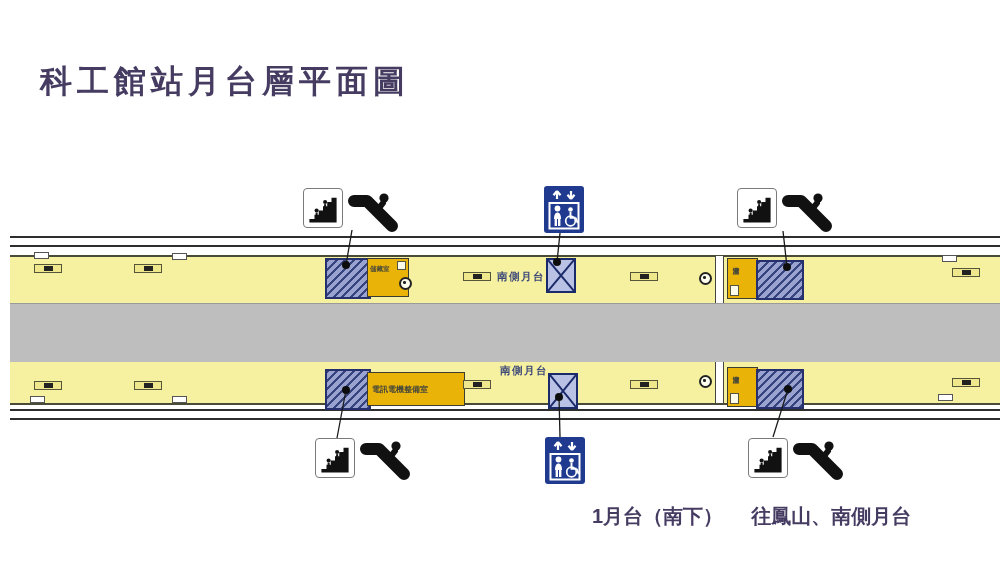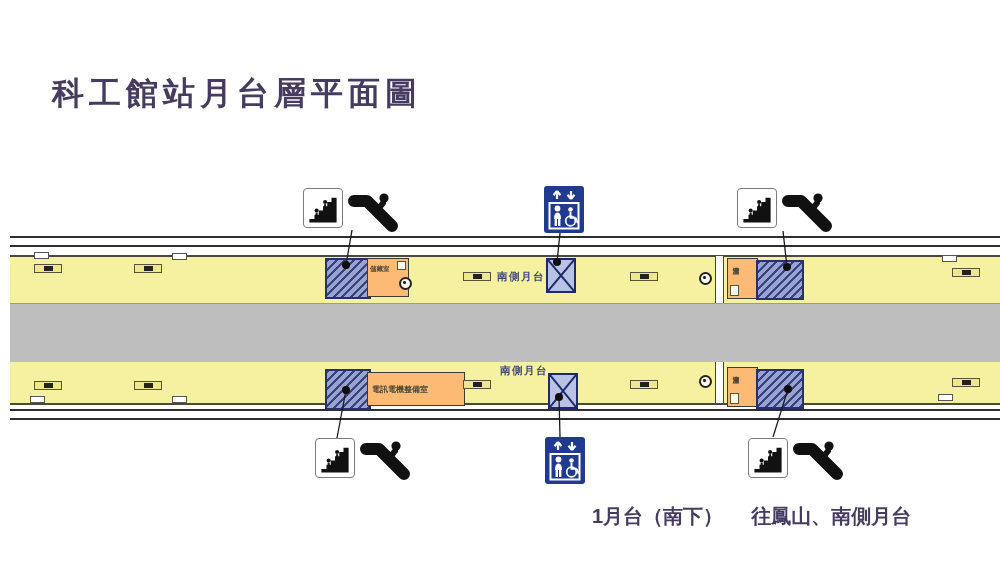--- a/index.html
+++ b/index.html
@@ -1,18 +1,18 @@
 <!DOCTYPE html>
 <html><head>
 <meta charset="utf-8">
 <style>
   html,body{margin:0;padding:0;background:#fff;}
   .canvas{position:relative;width:1000px;height:565px;background:#ffffff;overflow:hidden;
           font-family:"Liberation Sans","DejaVu Sans",sans-serif;}
-  .title{position:absolute;left:36px;top:56px;margin:16px;font-size:32px;font-weight:bold;
+  .title{position:absolute;left:36px;top:56px;margin:4px;font-size:32px;font-weight:bold;
          color:#463C62;letter-spacing:5px;}
   .dir-label{position:absolute;font-size:20px;font-weight:bold;color:#463C62;white-space:nowrap;}
   .dir-label .gap{display:inline-block;width:28px;}
   #p2label{left:578px;top:137px;}
   #p1label{left:592px;top:503px;}
 
   
   .rail{position:absolute;left:10px;width:990px;height:2px;background:#2e2e2e;}
 
   
@@ -29,21 +29,21 @@
   
   .bench{position:absolute;width:26px;height:7px;border:1px solid #55553a;background:#efe78c;
          display:flex;align-items:center;justify-content:center;}
   .bench i{display:block;width:9px;height:5px;background:#222;}
   .column{position:absolute;width:9px;height:9px;border:2px solid #222;border-radius:50%;background:#fdfdf0;}
   .column i{position:absolute;left:2.2px;top:2.2px;width:2.6px;height:2.6px;border-radius:50%;background:#222;}
   .edgemark{position:absolute;width:13px;height:5px;background:#fff;border:1px solid #555;}
   .hatch{position:absolute;border:2px solid #26306e;
          background:repeating-linear-gradient(135deg,#35437e 0 2px,#9aa3cf 2px 6px);}
   .shaft{position:absolute;width:26px;border:2px solid #1b2a6b;background:#b9c2e4;}
-  .room{position:absolute;border:1.2px solid #3c3c30;background:#fdba74;color:#44442f;overflow:hidden;}
+  .room{position:absolute;border:1.2px solid #3c3c30;background:#eab308;color:#44442f;overflow:hidden;}
   .room .rlabel{position:absolute;font-weight:bold;color:#4a4a3a;}
   .room .fixture{position:absolute;border:1px solid #55553f;background:#fdfce9;}
   .vtext{writing-mode:vertical-rl;text-orientation:upright;letter-spacing:0;}
   .plat-name{position:absolute;font-size:10.5px;font-weight:bold;color:#3c4878;letter-spacing:1.5px;white-space:nowrap;}
 
   
   .icon{position:absolute;}
   .stairs-box{width:38px;height:38px;background:#fff;border:1.6px solid #7a7a7a;border-radius:4px;
               display:flex;align-items:center;justify-content:center;}
   .esc-icon{width:58px;height:46px;}

